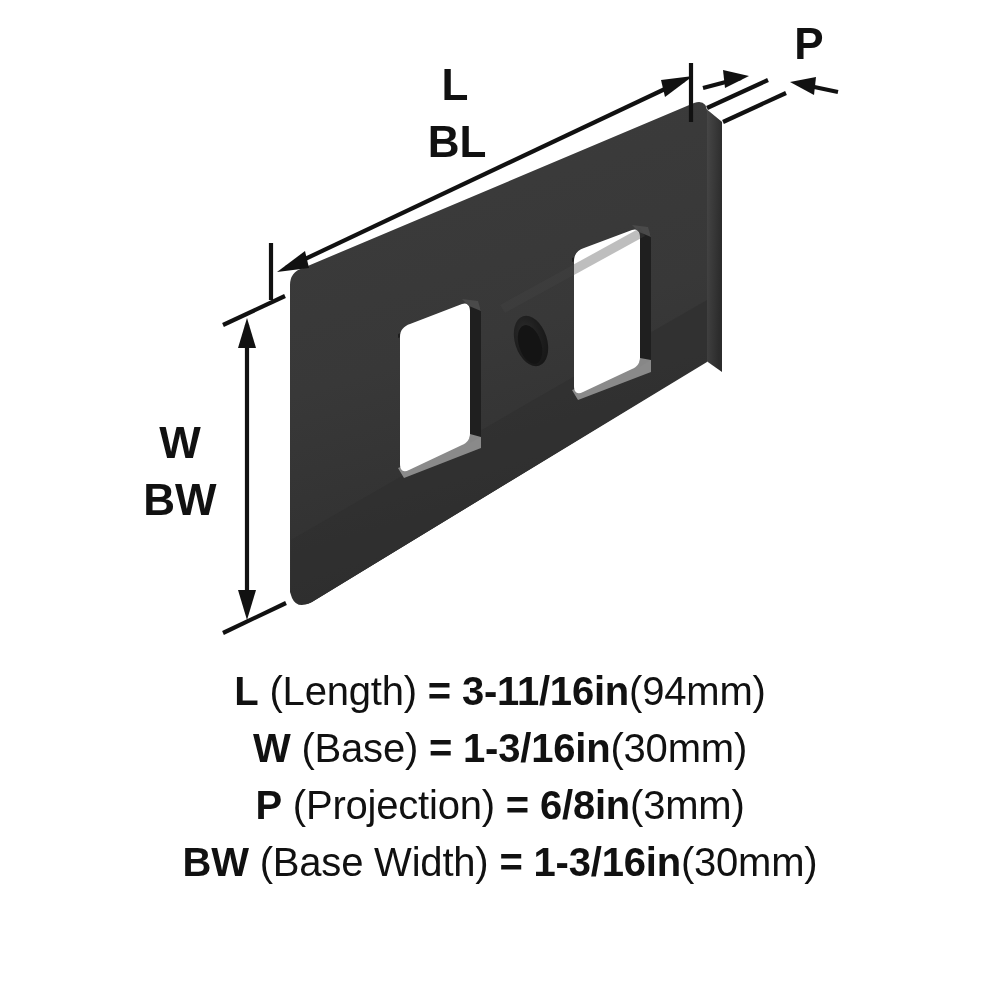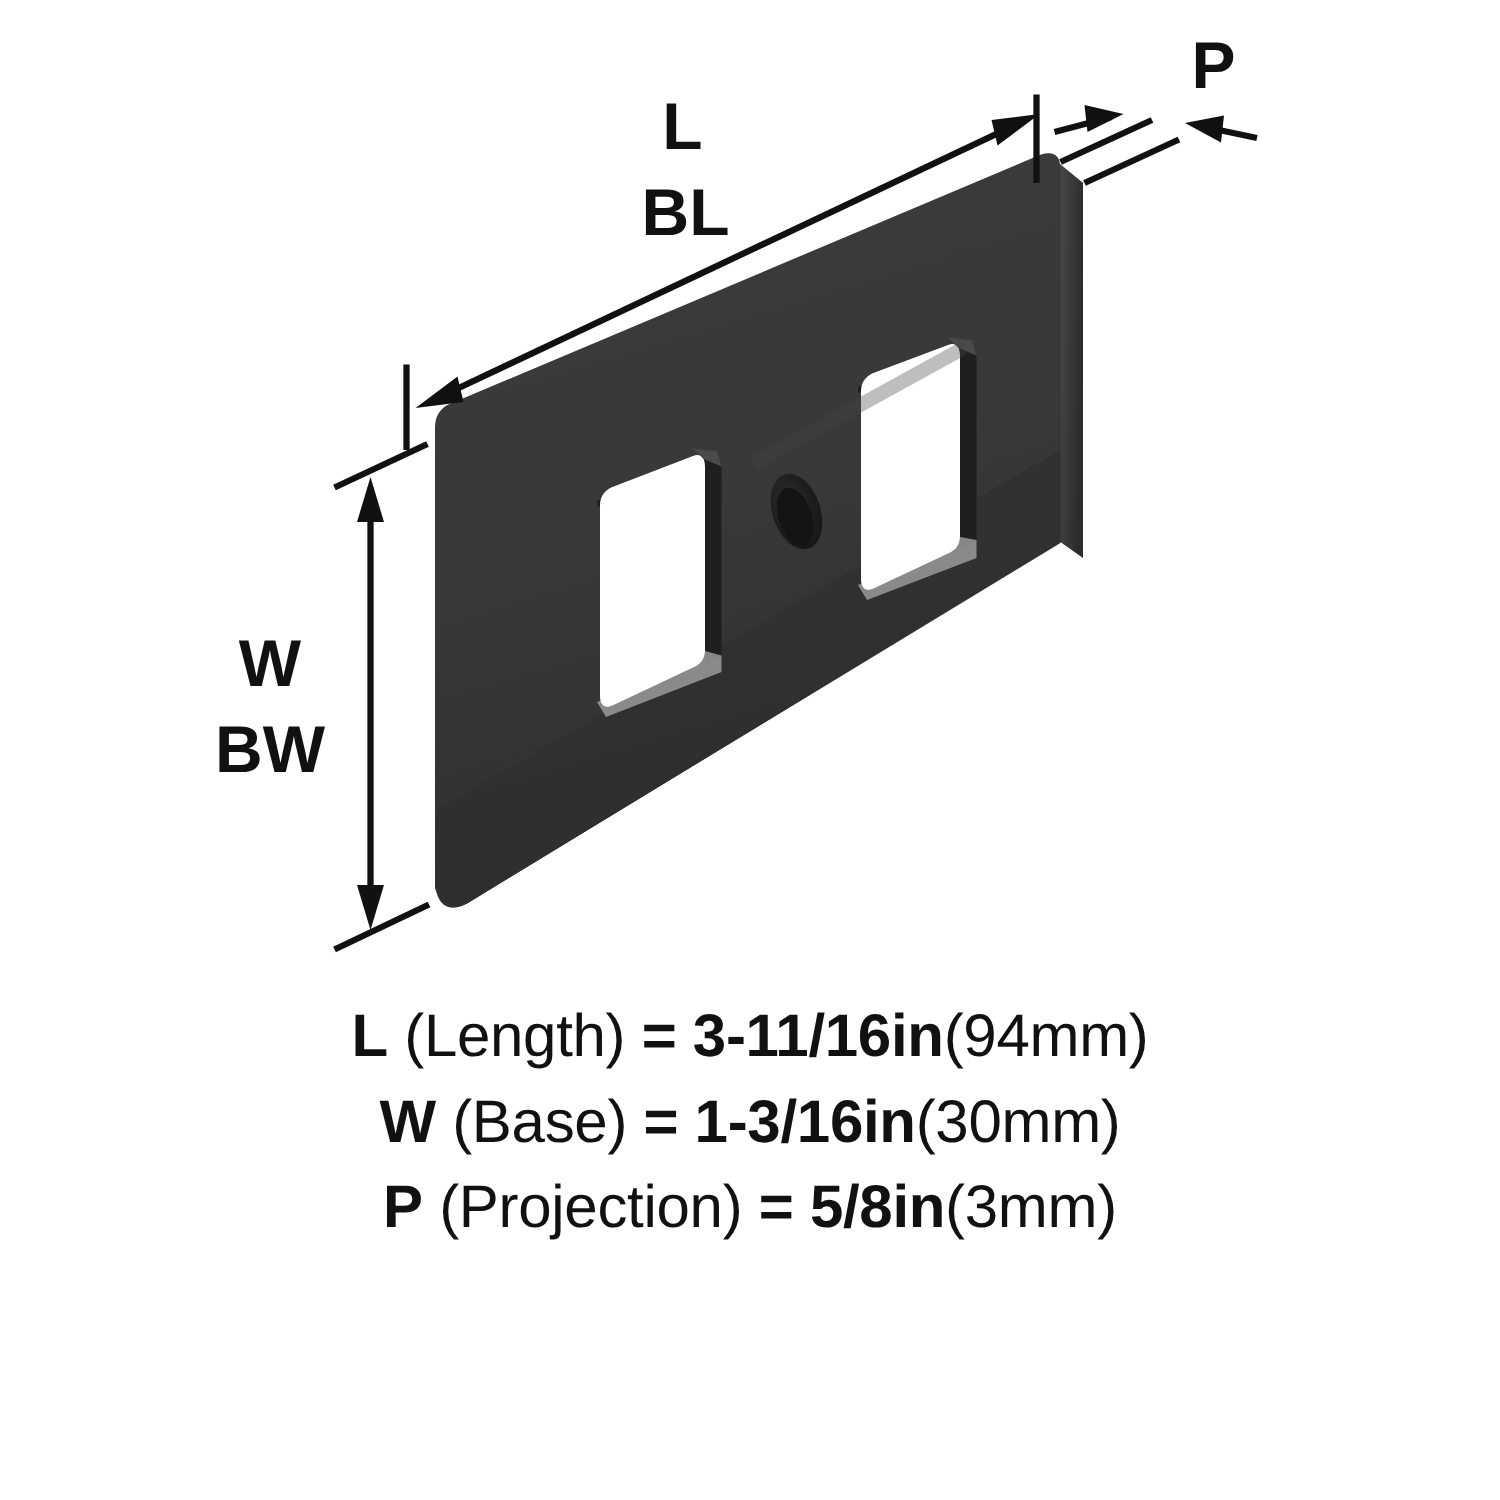--- a/index.html
+++ b/index.html
@@ -278,20 +278,23 @@
 
     <div class="legend-row">
       <span class="sym">L</span><span>&nbsp;</span><span class="name">(Length)</span><span>&nbsp;</span><span class="eq">=</span><span>&nbsp;</span><span class="val">3-11/16in</span><span class="metric">(94mm)</span>
     </div>
 
     <div class="legend-row">
       <span class="sym">W</span><span>&nbsp;</span><span class="name">(Base)</span><span>&nbsp;</span><span class="eq">=</span><span>&nbsp;</span><span class="val">1-3/16in</span><span class="metric">(30mm)</span>
     </div>
 
     <div class="legend-row">
-      <span class="sym">P</span><span>&nbsp;</span><span class="name">(Projection)</span><span>&nbsp;</span><span class="eq">=</span><span>&nbsp;</span><span class="val">5/8in</span><span class="metric">(3mm)</span>
+      <span class="sym">P</span><span>&nbsp;</span><span class="name">(Projection)</span><span>&nbsp;</span><span class="eq">=</span><span>&nbsp;</span><span class="val">6/8in</span><span class="metric">(3mm)</span>
     </div>
 
 
+    <div class="legend-row">
+      <span class="sym">BW</span><span>&nbsp;</span><span class="name">(Base Width)</span><span>&nbsp;</span><span class="eq">=</span><span>&nbsp;</span><span class="val">1-3/16in</span><span class="metric">(30mm)</span>
+    </div>
 
   </div>
 
 </div>
 
 </body></html>

